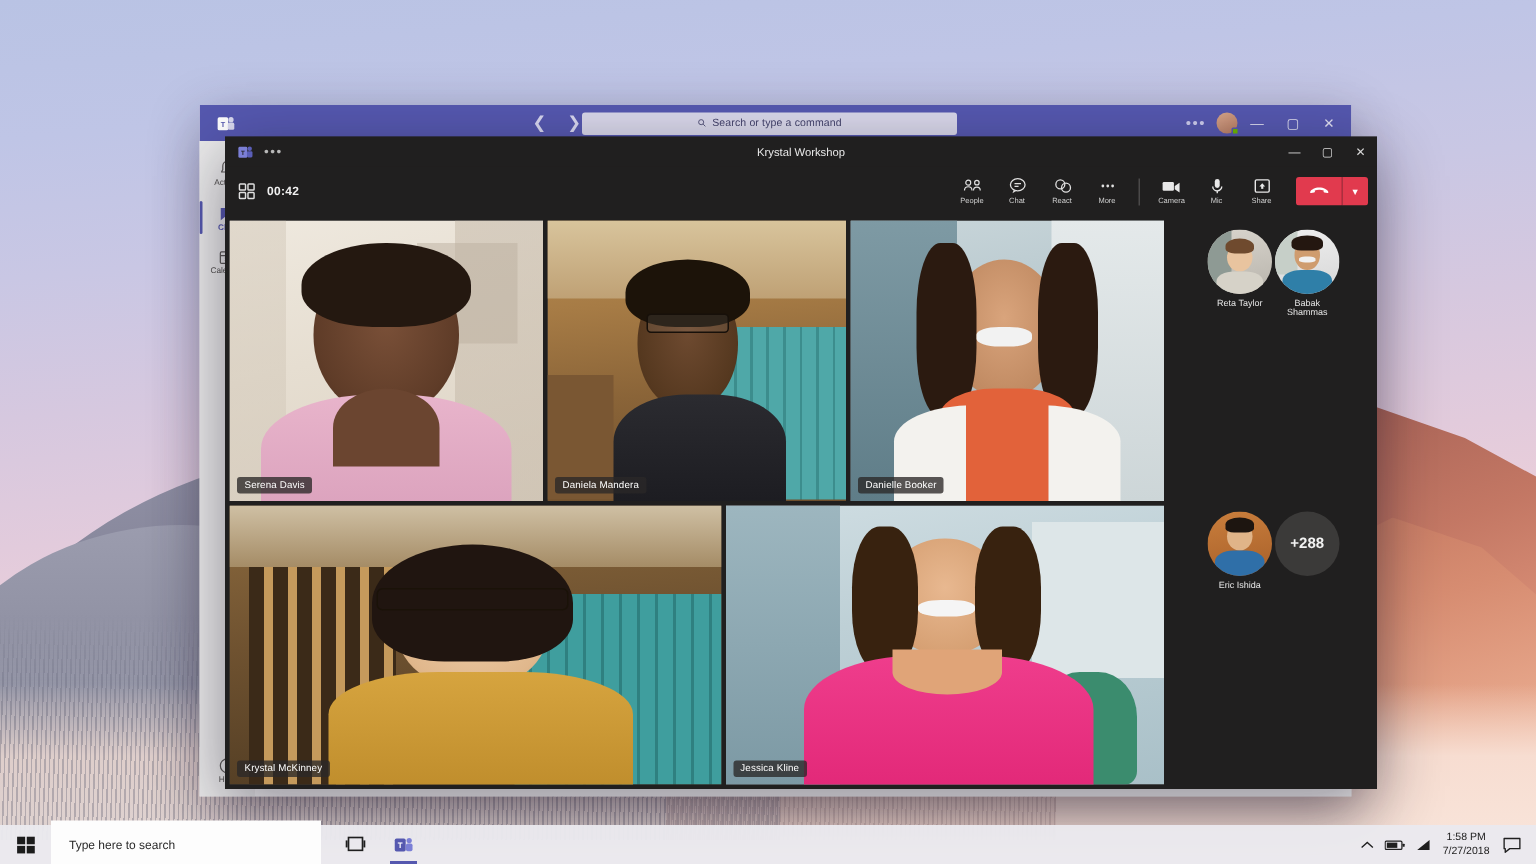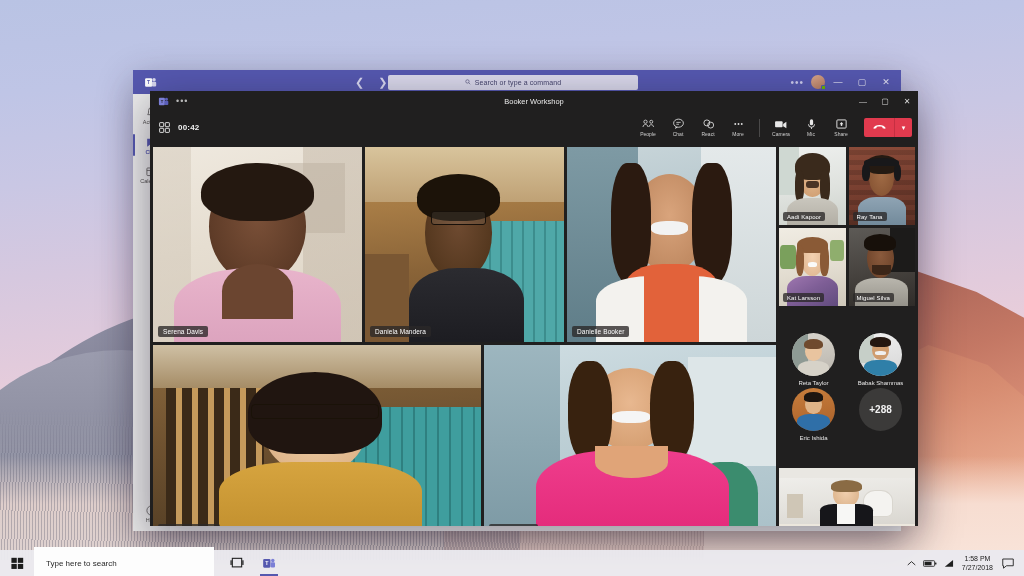--- a/index.html
+++ b/index.html
@@ -163,21 +163,21 @@
   }
   .stage { flex: 1; display: flex; gap: 3px; padding: 3px; }
   .stage-main { flex: 1; display: flex; flex-direction: column; gap: 3px; }
   .row { display: flex; gap: 3px; flex: 1; }
   .tile { position: relative; overflow: hidden; background: #333; }
   .tile .nametag {
     position: absolute; left: 5px; bottom: 5px;
     background: rgba(42,40,40,.78); color: #fff;
     font-size: 6.5px; padding: 2px 5px; border-radius: 2px; letter-spacing: .1px;
   }
-  .roster { width: 136px; display: flex; flex-direction: column; gap: 21px; }
+  .roster { width: 136px; display: flex; flex-direction: row; gap: 21px; }
   .roster-grid { display: grid; grid-template-columns: 1fr 1fr; gap: 3px; }
   .roster-grid .tile { height: 78px; }
   .roster-grid .nametag { left: 4px; bottom: 4px; font-size: 6px; padding: 1.5px 4px; }
   .avatars { display: grid; grid-template-columns: 1fr 1fr; gap: 2px; padding: 6px 2px 2px; }
   .avatar-cell { display: flex; flex-direction: column; align-items: center; gap: 4px; }
   .avatar-circle { width: 43px; height: 43px; border-radius: 50%; overflow: hidden; position: relative; }
   .avatar-name { font-size: 6px; color: #e6e6e6; text-align: center; }
   .overflow-circle {
     width: 43px; height: 43px; border-radius: 50%; background: #3b3a39;
     display: flex; align-items: center; justify-content: center;
@@ -312,21 +312,21 @@
   <div class="mw-titlebar">
     <div class="mw-logo">
       <svg width="11" height="11" viewBox="0 0 24 24">
         <rect x="2" y="4" width="13" height="16" rx="2" fill="#7b7fd6"></rect>
         <text x="8.5" y="15.5" font-size="9" font-family="Liberation Sans, sans-serif" fill="#201f1f" text-anchor="middle" font-weight="bold">T</text>
         <circle cx="18.5" cy="7" r="3.2" fill="#5a5eb8"></circle>
         <rect x="14.5" y="10.5" width="8" height="9" rx="2" fill="#5a5eb8"></rect>
       </svg>
     </div>
     <span class="mw-ellipsis">•••</span>
-    <div class="mw-title">Booker Workshop</div>
+    <div class="mw-title">Krystal Workshop</div>
     <div class="mw-right">
       <div class="mw-btn">—</div>
       <div class="mw-btn">▢</div>
       <div class="mw-btn">✕</div>
     </div>
   </div>
 
   <div class="mw-toolbar">
     <div class="tl-left">
       <svg width="13" height="13" viewBox="0 0 24 24">

